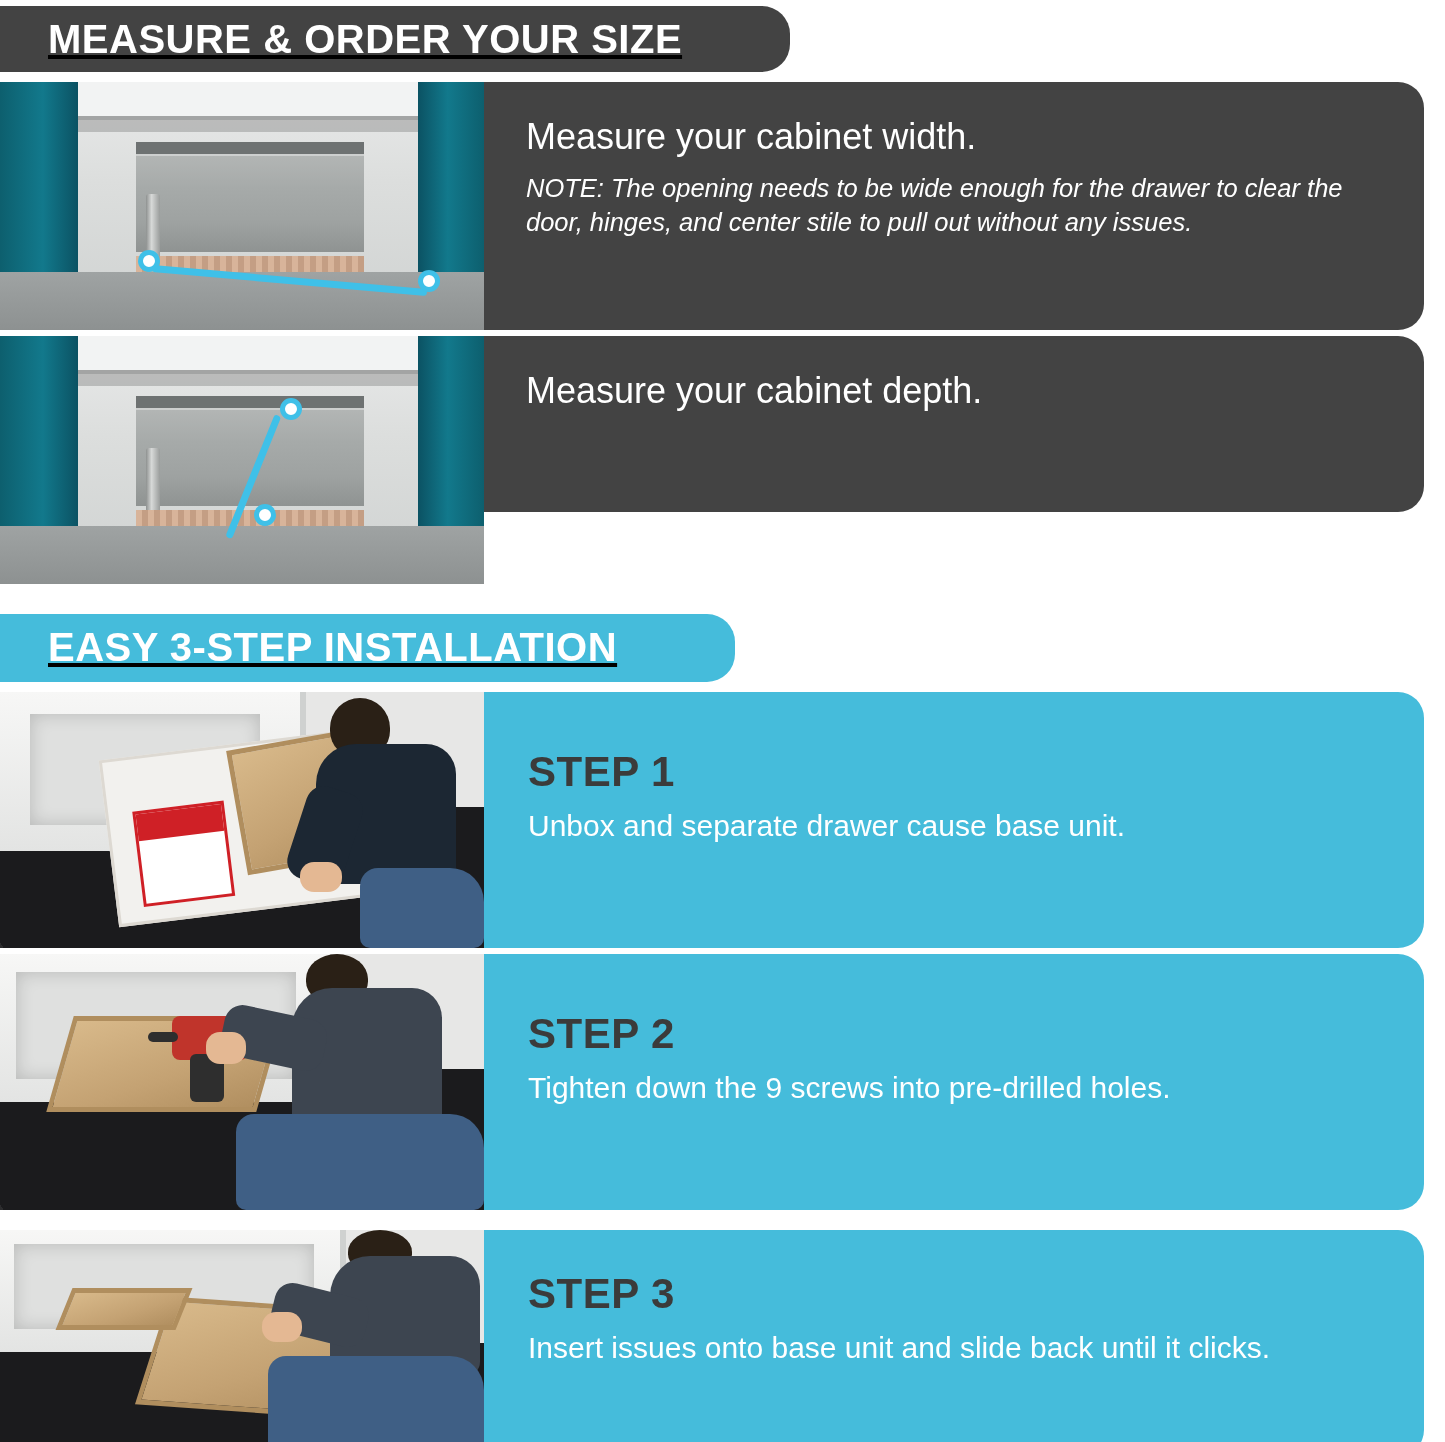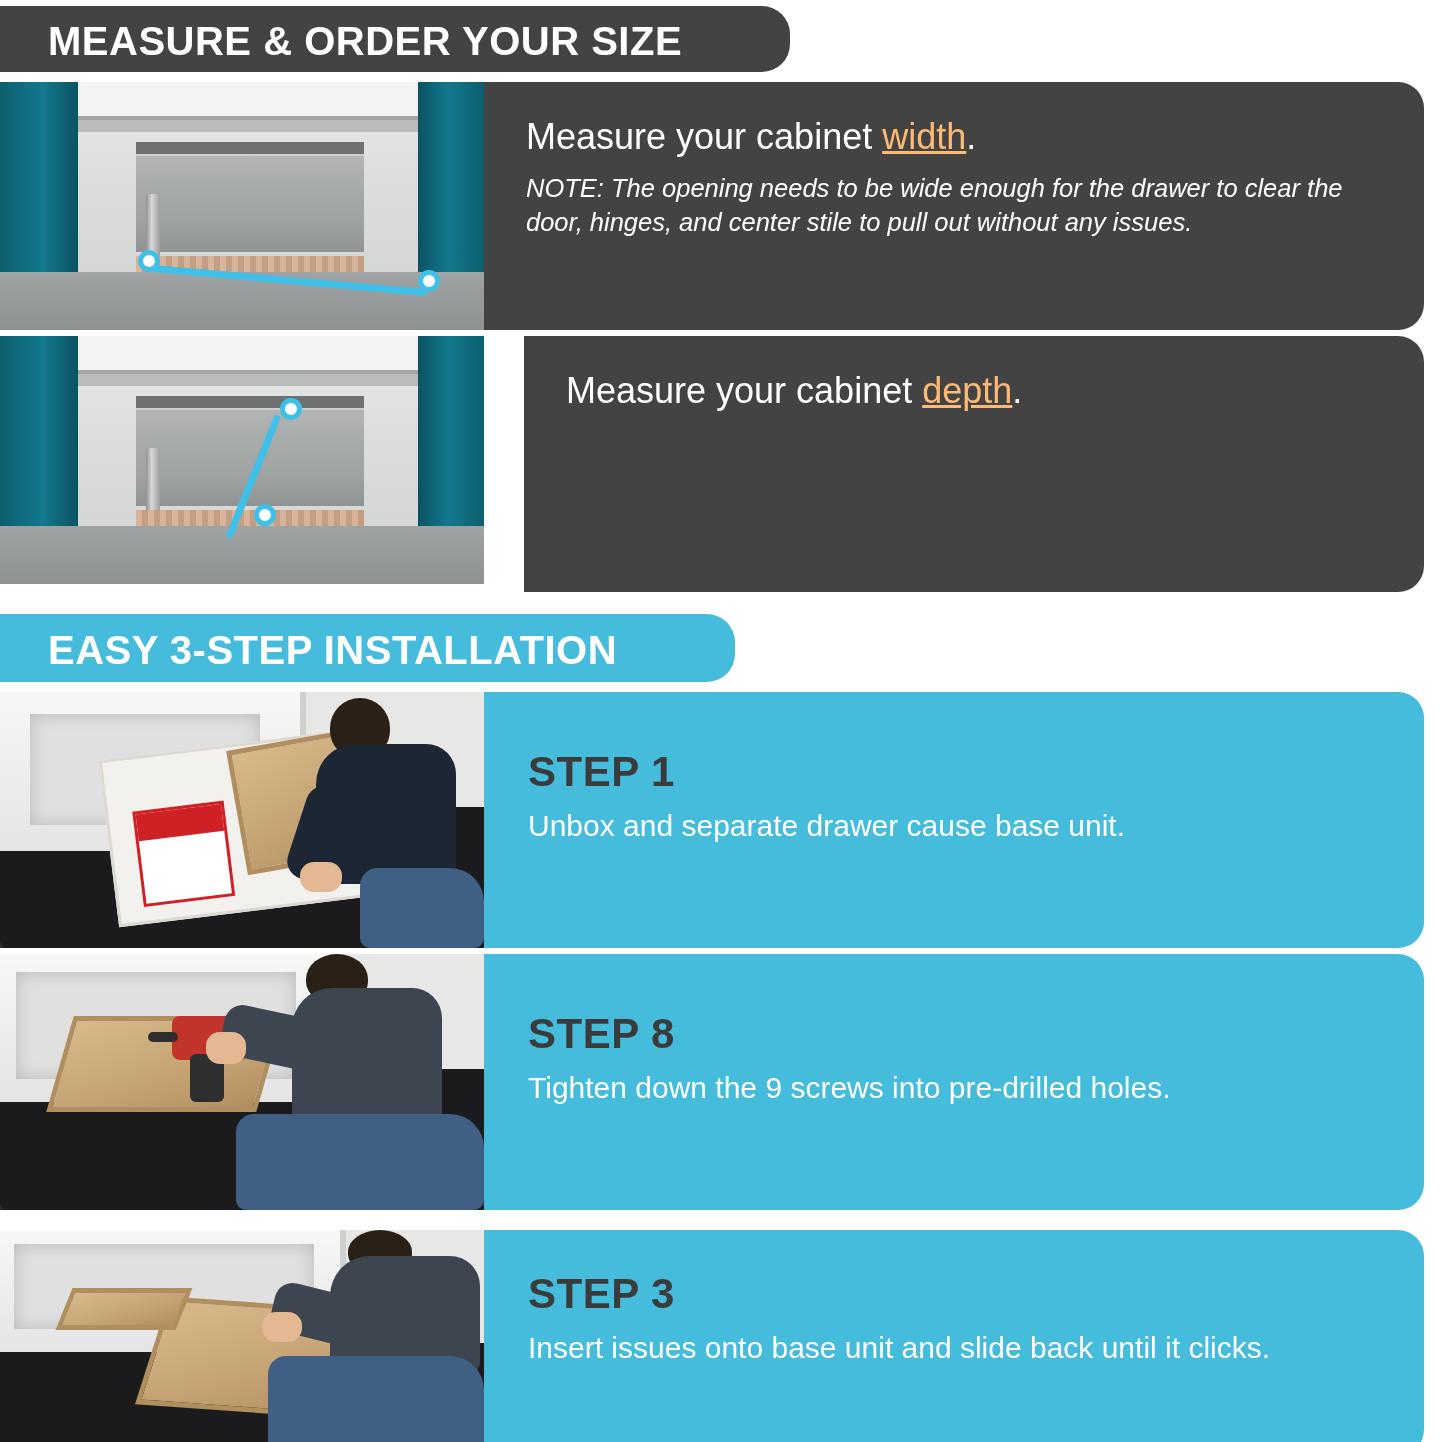--- a/index.html
+++ b/index.html
@@ -12,24 +12,25 @@
     height: 1442px;
     font-family: "Liberation Sans", sans-serif;
     position: relative;
     overflow: hidden;
   }
 
   
   .section-header {
     position: absolute;
     display: flex;
-    align-items: center;
+    align-items: flex-start;
     border-radius: 0 28px 28px 0;
-    padding: 4px 34px 0 48px;
-    box-sizing: border-box;
+    padding: 11px 34px 0 48px;
+    box-sizing: border-box;
+    text-decoration: underline;
   }
   .section-header span {
     font-weight: bold;
     letter-spacing: 0.5px;
     white-space: nowrap;
   }
   #hdr-measure {
     left: 0;
     top: 6px;
     width: 790px;
@@ -65,37 +66,37 @@
     flex: 0 0 auto;
   }
   .panel {
     flex: 1 1 auto;
     box-sizing: border-box;
     position: relative;
   }
 
   
   #row-width  { top: 82px;  height: 248px; }
-  #row-depth  { top: 336px; height: 256px; gap: 40px; }
+  #row-depth  { top: 336px; height: 176px; }
 
   #row-width .photo, #row-depth .photo { width: 484px; height: 248px; }
 
   .panel-dark {
     background: #434343;
     border-radius: 0 26px 26px 0;
     padding: 34px 30px 20px 42px;
   }
   .measure-title {
     color: #ffffff;
     font-size: 36px;
     margin: 0 0 14px 0;
     font-weight: normal;
     white-space: nowrap;
   }
-  .measure-title .hl { color: #fdba74; text-decoration: underline; }
+  .measure-title .hl { color: #ffffff; }
   .measure-note {
     color: #ffffff;
     font-size: 25.5px;
     font-style: italic;
     line-height: 1.33;
     margin: 0;
   }
 
   
   .cab {
@@ -377,21 +378,21 @@
       <div class="drill-dark" style="left:190px; top:100px; width:34px; height:48px;"></div>
       <div class="drill-dark" style="left:148px; top:78px; width:30px; height:10px;"></div>
       <div class="person-head" style="left:306px; top:0px; width:62px; height:50px;"></div>
       <div class="person-torso" style="left:292px; top:34px; width:150px; height:150px; background:#3d4550;"></div>
       <div class="person-arm" style="left:222px; top:58px; width:104px; height:52px; background:#3d4550; transform:rotate(12deg);"></div>
       <div class="skin" style="left:206px; top:78px; width:40px; height:32px;"></div>
       <div class="person-jeans" style="left:236px; top:160px; width:248px; height:96px;"></div>
     </div>
   </div>
   <div class="panel panel-blue">
-    <p class="step-title">STEP 8</p>
+    <p class="step-title">STEP 2</p>
     <p class="step-text">Tighten down the 9 screws into pre-drilled holes.</p>
   </div>
 </div>
 
 <div class="row" id="row-s3">
   <div class="photo">
     <div class="inst">
       <div class="floor-marble" style="height:50%;"></div>
       <div class="cabinet-box" style="width:340px; height:54%;">
         <div class="cabinet-inner" style="left:14px; top:14px; width:300px; height:70%;"></div>

